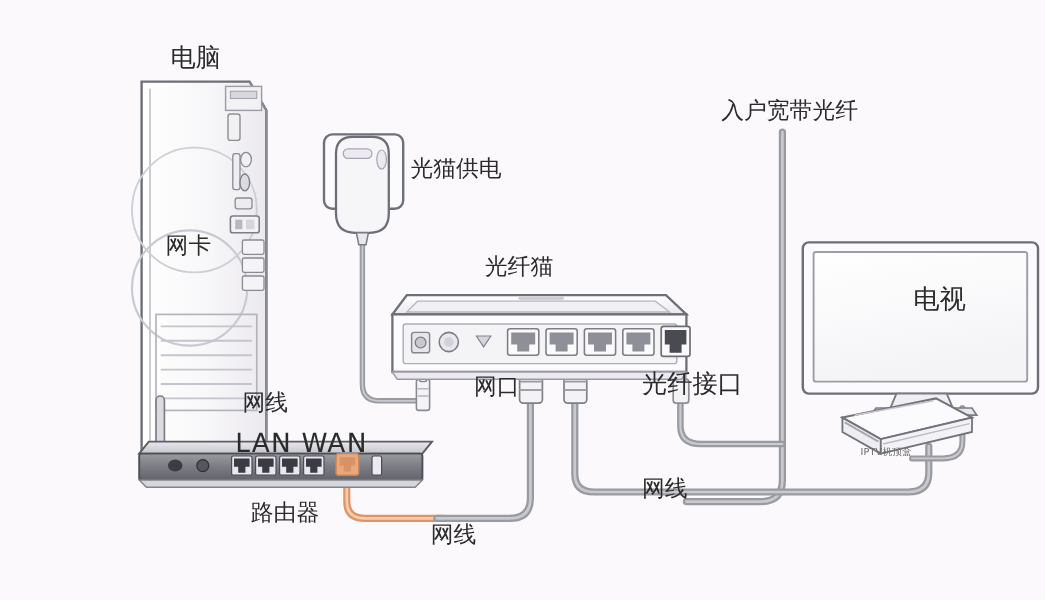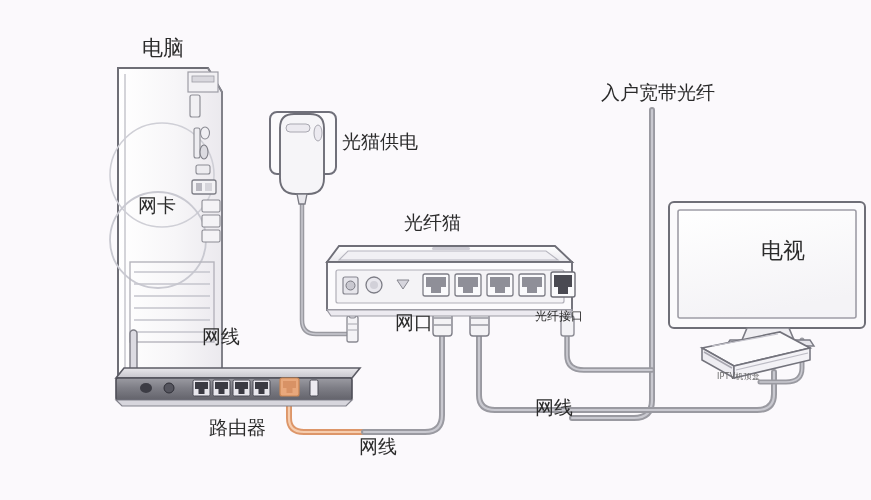--- a/index.html
+++ b/index.html
@@ -16,21 +16,21 @@
   .lbl{
     position:absolute;
     color:#2b2b2b;
     font-family:"DejaVu Sans","Liberation Sans",sans-serif;
     white-space:nowrap;
     line-height:1;
     user-select:none;
   }
   .lbl-lg{font-size:21px;}
   .lbl-md{font-size:19px;}
-  .lbl-sm{font-size:12px;}
+  .lbl-sm{font-size:21px;}
   .lbl-lan{font-size:22px;letter-spacing:1px;font-weight:400;}
   .lbl-tv{font-size:22px;}
   .lbl-iptv{font-size:8px;color:#6a6a6a;letter-spacing:.2px;}
 </style>
 </head>
 <body>
 
 <div id="stage">
 
 <svg viewBox="0 0 871 500" xmlns="http://www.w3.org/2000/svg">
@@ -307,20 +307,21 @@
 <div class="lbl lbl-md" style="left:330px;top:132px;">光猫供电</div>
 
 <div class="lbl lbl-md" style="left:392px;top:213px;">光纤猫</div>
 
 <div class="lbl lbl-md" style="left:565px;top:83px;margin-left:24px;">入户宽带光纤</div>
 
 <div class="lbl lbl-tv" style="left:713px;top:240px;margin-left:36px;">电视</div>
 
 <div class="lbl lbl-iptv" style="left:705px;top:373px;">IPTV机顶盒</div>
 
+<div class="lbl lbl-lan" style="left:184px;top:360px;">LAN  WAN</div>
 
 <div class="lbl lbl-md" style="left:163px;top:418px;margin-left:34px;">路由器</div>
 
 <div class="lbl lbl-md" style="left:383px;top:313px;">网口</div>
 
 <div class="lbl lbl-sm" style="left:523px;top:310px;">光纤接口</div>
 
 <div class="lbl lbl-md" style="left:190px;top:327px;">网线</div>
 
 <div class="lbl lbl-md" style="left:347px;top:437px;">网线</div>

